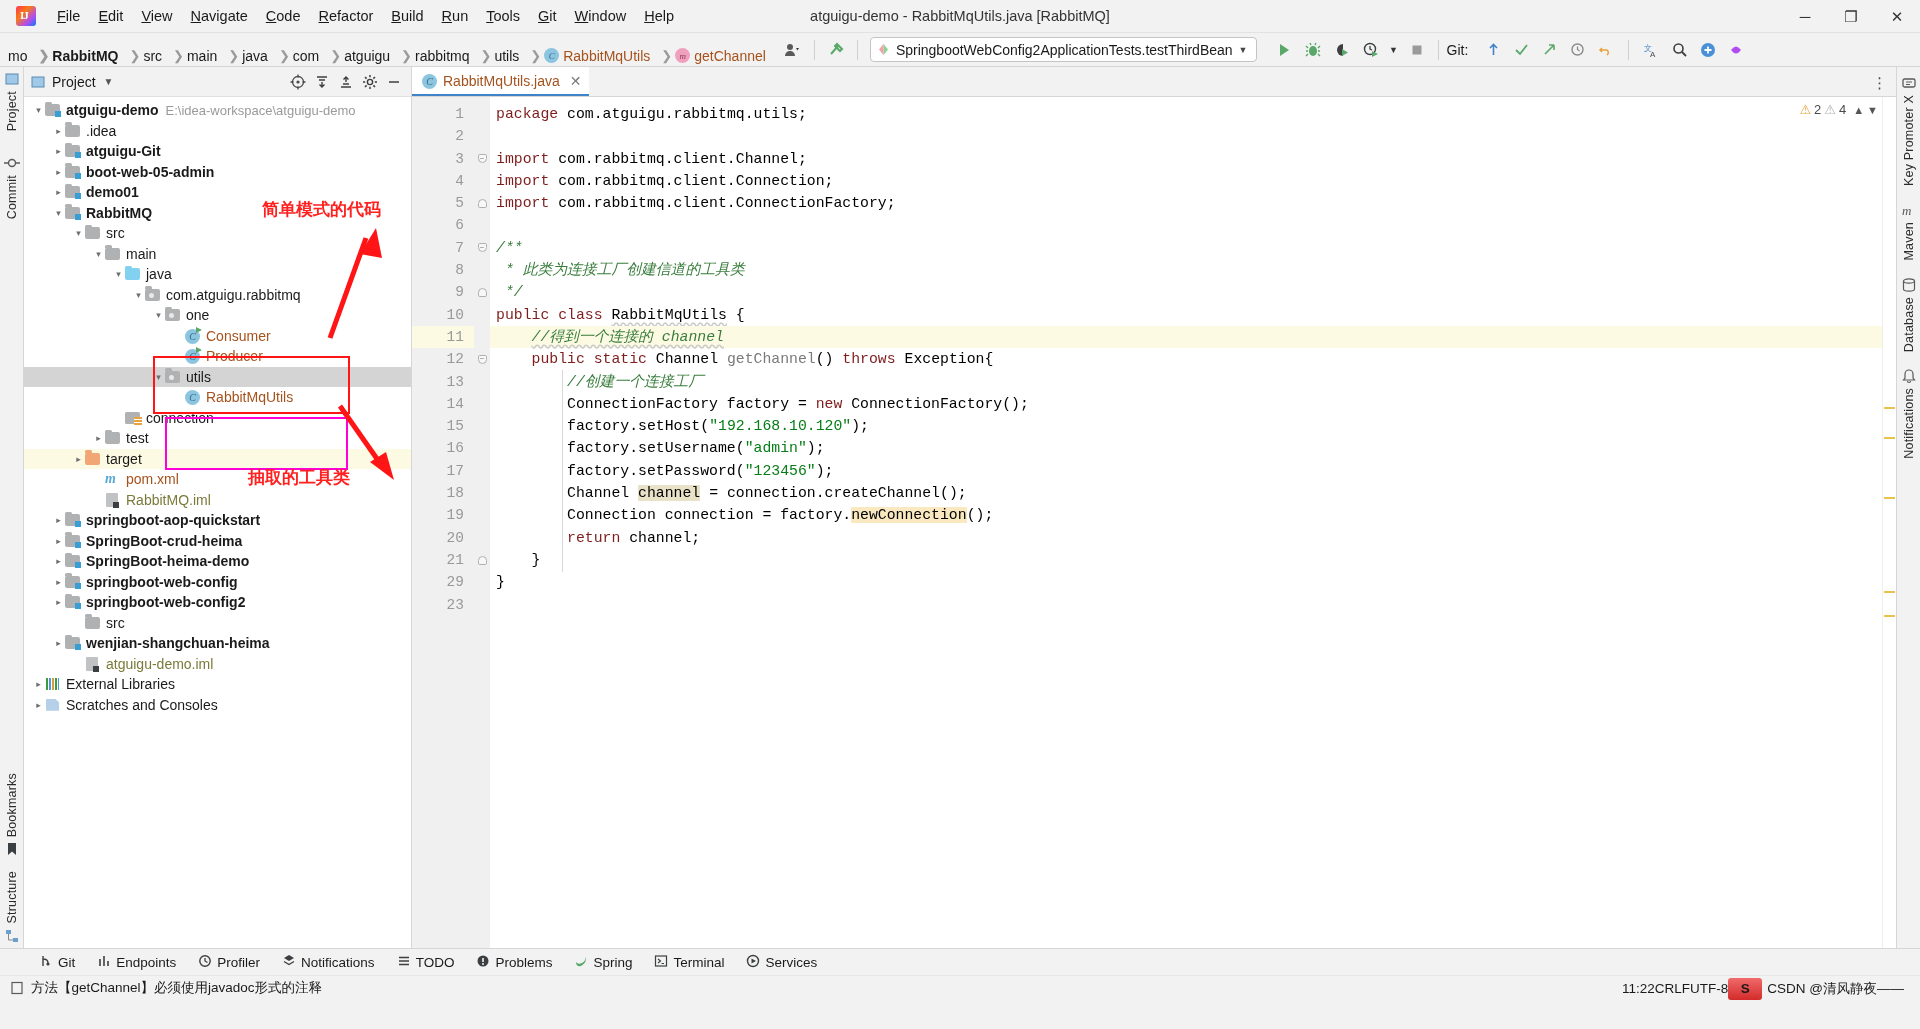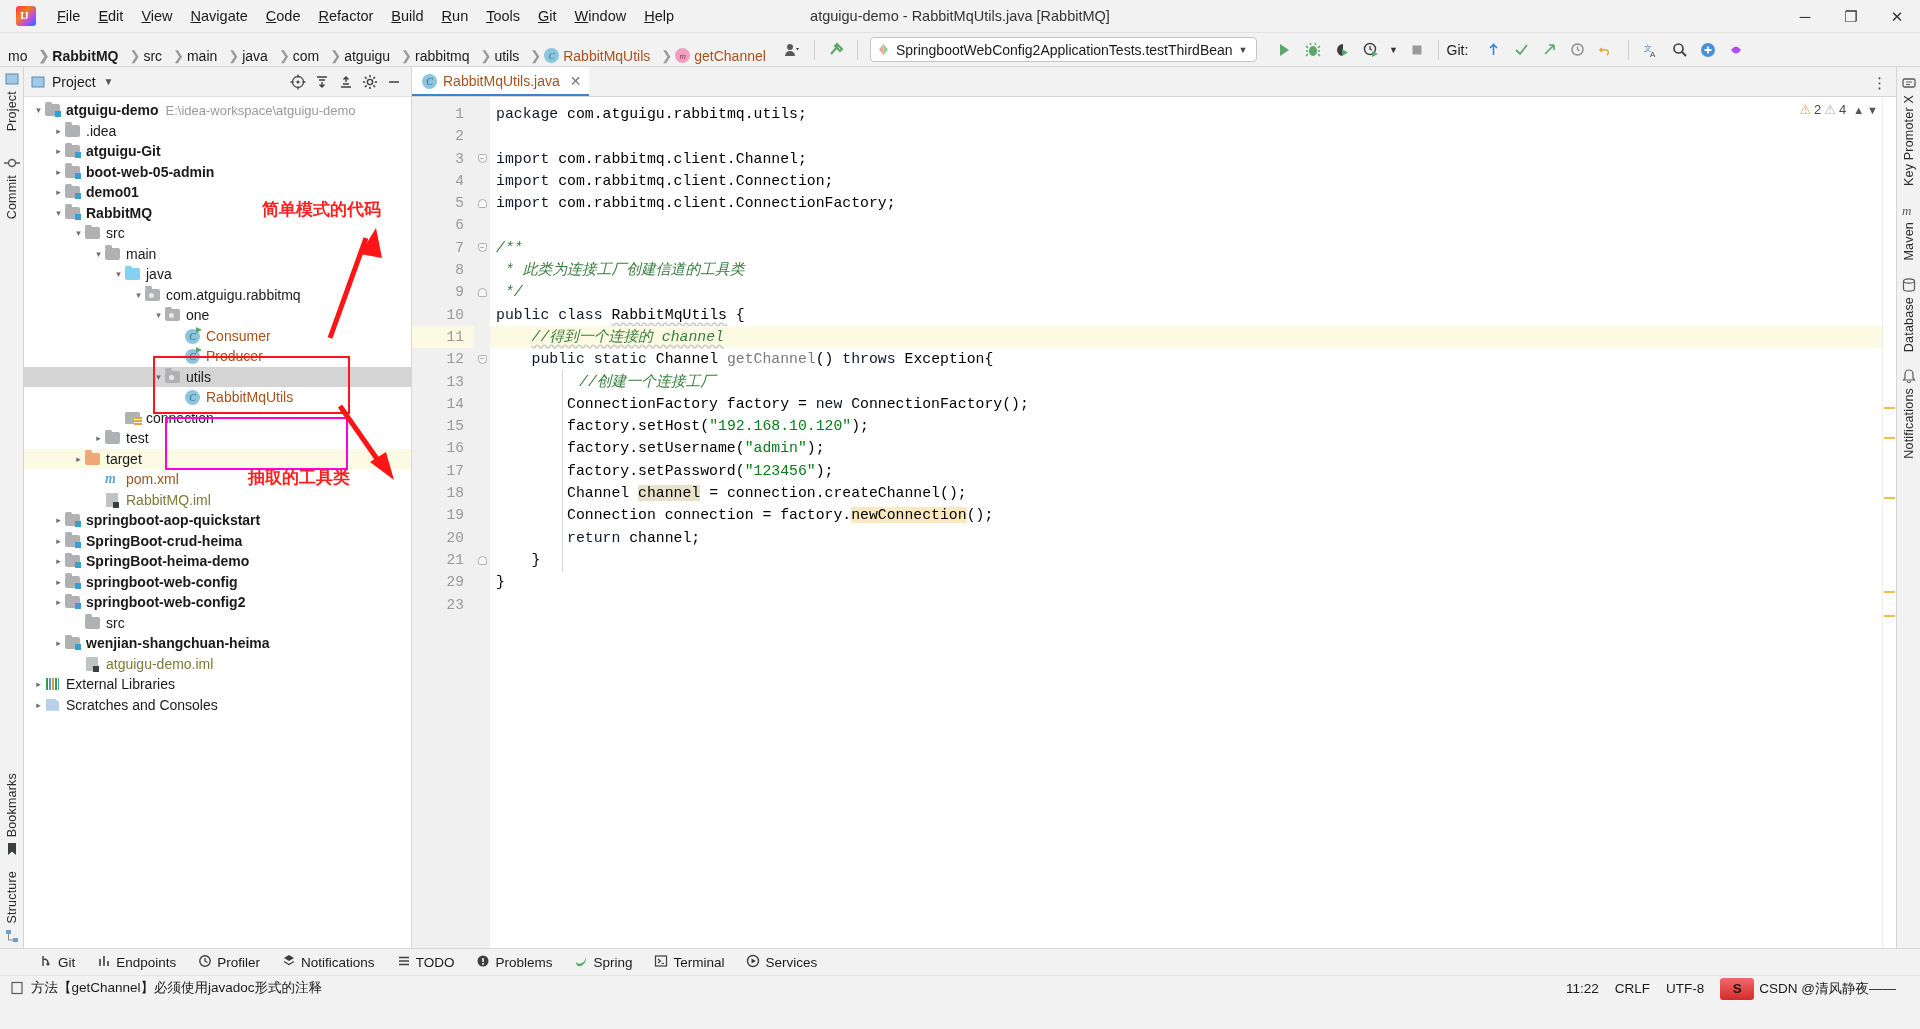--- a/index.html
+++ b/index.html
@@ -157,21 +157,21 @@
   .foldcol { width: 16px; background: #f0f0f0; flex: none; padding-top: 6px; position: relative; }
   .foldcol .fline { height: 22.3px; display: flex; align-items: center; justify-content: center; }
   .fmark { width: 9px; height: 9px; border: 1px solid #b0b0b0; display: flex; align-items: center;
     justify-content: center; font-size: 8px; color: #808080; background: #f7f7f7; line-height: 1;}
   .fmark.round { border-radius: 2px 2px 5px 5px; }
   .fmark.up { border-radius: 5px 5px 2px 2px; }
   .code { flex: 1; padding-top: 6px; font-family: "Liberation Mono", monospace; font-size: 14.8px;
     color: #000; position: relative; overflow: hidden; }
   .cl { height: 22.3px; line-height: 22.3px; white-space: pre; padding-left: 6px; }
   .cl.hl { background: #fdfae4; }
-  .kw { color: #0f172a; font-weight: normal; }
+  .kw { color: #7f1d1d; font-weight: normal; }
   .str { color: #067d17; }
   .doc { color: #387d3c; font-style: italic; }
   .cmt-i { color: #387d3c; font-style: italic; }
   .mth { color: #7a7a7a; }
   .cls-u { text-decoration: underline; text-decoration-style: wavy; text-decoration-color: #c9c9c9;
     text-underline-offset: 3px; }
   .hl-tok { background: #fae9c0; }
   .hl-tok2 { background: #e8e3c8; }
   .indent-guide { position: absolute; width: 1px; background: #d8d8d8; }
 
@@ -188,21 +188,21 @@
   .bottombar {
     height: 27px; background: #f2f2f2; border-top: 1px solid #d6d6d6; display: flex; align-items: center;
     flex: none; padding-left: 28px; gap: 0;
   }
   .bb { display: flex; align-items: center; gap: 5px; padding: 0 11px; font-size: 13.5px; color: #1a1a1a; height: 100%; }
   .statusbar {
     height: 25px; background: #f2f2f2; display: flex; align-items: center; flex: none; padding-left: 10px;
     font-size: 13.5px; color: #1a1a1a; position: relative; border-top: 1px solid #e6e6e6;
   }
   .statusbar .msg { margin-left: 7px; }
-  .status-right { position: absolute; right: 16px; top: 0; height: 25px; display: flex; align-items: center; gap: 16px; padding-right: 8px; }
+  .status-right { position: absolute; right: 8px; top: 0; height: 25px; display: flex; align-items: center; gap: 0; padding-right: 8px; }
   .status-right span { font-size: 13.5px; color: #1a1a1a; }
 
   
   .anno { position: absolute; z-index: 40; pointer-events: none; }
   .anno-text { font-family: "Liberation Sans", sans-serif; font-size: 17px; color: #ff2020; font-weight: bold; white-space: nowrap; }
   .anno-box { position: absolute; z-index: 35; pointer-events: none; }
   .box-red { border: 2.5px solid #ff1515; }
   .box-magenta { border: 2.5px solid #ff00d8; }
 
   .watermark { position: absolute; right: 6px; bottom: 1px; display: flex; align-items: center; gap: 5px; z-index: 60; }
@@ -794,21 +794,21 @@
             <div class="cl" style="position: relative;"><span class="kw">import</span> com.rabbitmq.client.Channel;</div>
             <div class="cl" style="position: relative;"><span class="kw">import</span> com.rabbitmq.client.Connection;</div>
             <div class="cl" style="position: relative;"><span class="kw">import</span> com.rabbitmq.client.ConnectionFactory;</div>
             <div class="cl" style="position: relative;">&nbsp;</div>
             <div class="cl" style="position: relative;"><span class="doc">/**</span></div>
             <div class="cl" style="position: relative;"> <span class="doc">* 此类为连接工厂创建信道的工具类</span></div>
             <div class="cl" style="position: relative;"> <span class="doc">*/</span></div>
             <div class="cl" style="position: relative;"><span class="kw">public</span> <span class="kw">class</span> <span class="cls-u">RabbitMqUtils</span> {</div>
             <div class="cl hl" style="position: relative;">    <span class="cmt-i cls-u">//得到一个连接的 channel</span></div>
             <div class="cl" style="position: relative; font-family: Liberation Mono, monospace;">    <span class="kw">public</span> <span class="kw">static</span> Channel <span class="mth">getChannel</span>() <span class="kw">throws</span> Exception{</div>
-            <div class="cl" style="position: relative; margin-left: 12px;">        <span class="cmt-i">//创建一个连接工厂</span></div>
+            <div class="cl" style="position: relative;">        <span class="cmt-i">//创建一个连接工厂</span></div>
             <div class="cl" style="position: relative;">        ConnectionFactory factory = <span class="kw">new</span> ConnectionFactory();</div>
             <div class="cl" style="position: relative;">        factory.setHost(<span class="str">"192.168.10.120"</span>);</div>
             <div class="cl" style="position: relative;">        factory.setUsername(<span class="str">"admin"</span>);</div>
             <div class="cl" style="position: relative;">        factory.setPassword(<span class="str">"123456"</span>);</div>
             <div class="cl" style="position: relative;">        Channel <span class="hl-tok2">channel</span> = connection.createChannel();</div>
             <div class="cl" style="position: relative;">        Connection connection = factory.<span class="hl-tok">newConnection</span>();</div>
             <div class="cl" style="position: relative;">        <span class="kw">return</span> channel;</div>
             <div class="cl" style="position: relative;">    }</div>
             <div class="cl" style="position: relative;">}</div>
             <div class="cl" style="position: relative;">&nbsp;</div>

